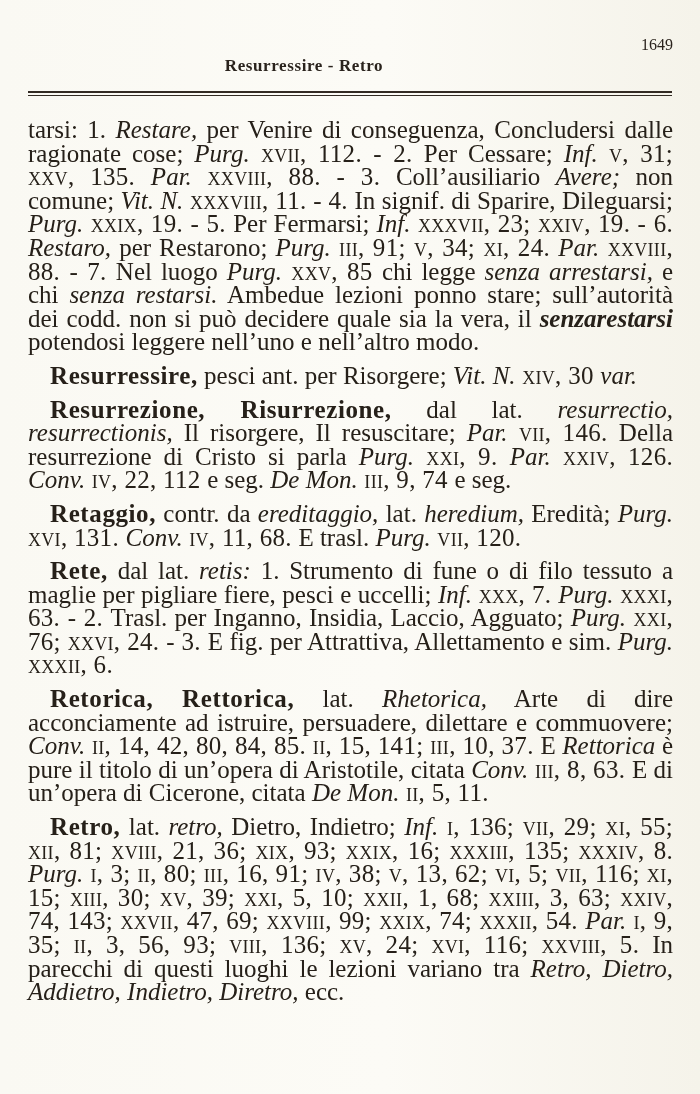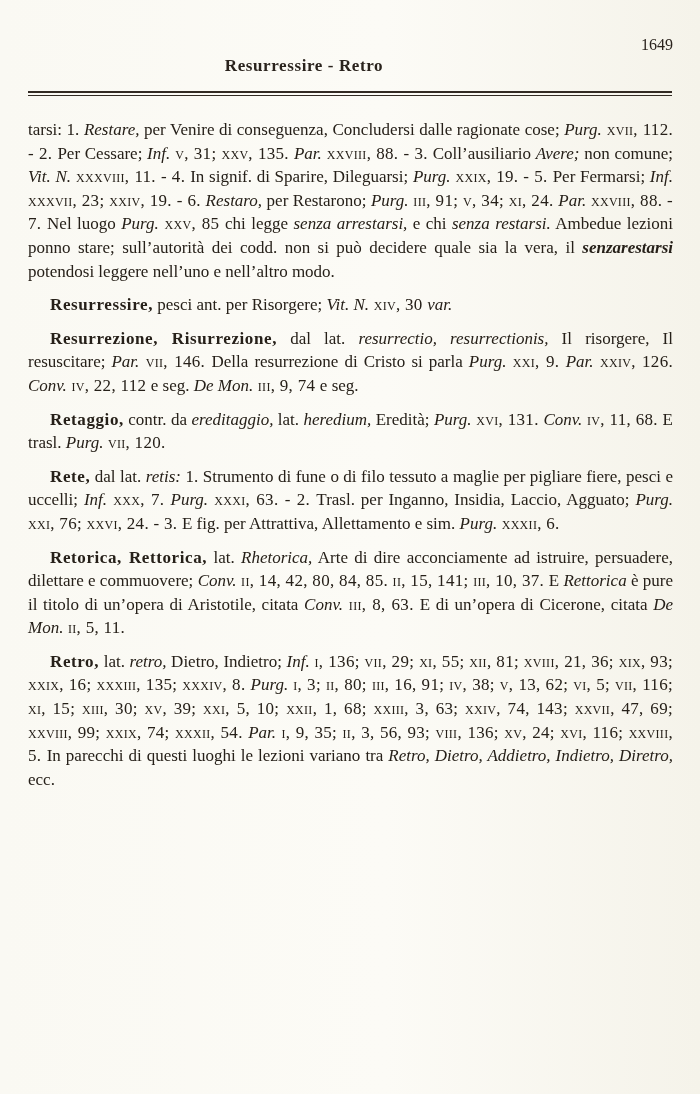--- a/index.html
+++ b/index.html
@@ -37,21 +37,21 @@
   }
   .rule {
     margin: 13px 28px 0 28px;
     height: 2px;
     border-top: 2.2px solid #332b24;
     border-bottom: 1px solid #332b24;
   }
   .text-body {
     margin: 22px 27px 16px 28px;
     text-align: justify;
-    font-size: 17px;
+    font-size: 25px;
     line-height: 23.6px;
   }
   .para { margin: 10px 0 0 0; }
   .para:first-child { margin-top: 0; }
   .para.indent { text-indent: 22px; }
   .i  { font-style: italic; }
   .b  { font-weight: 700; letter-spacing: 0.6px; }
   .bi { font-weight: 700; font-style: italic; }
   .sc { font-variant: small-caps; letter-spacing: 0.3px; }
 </style>

